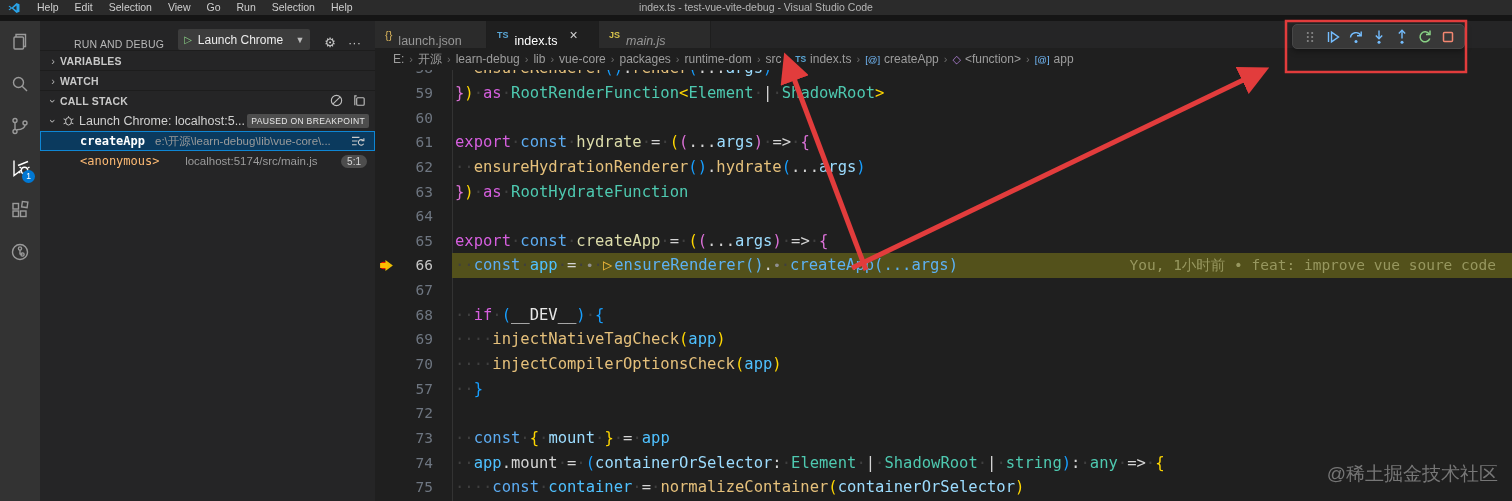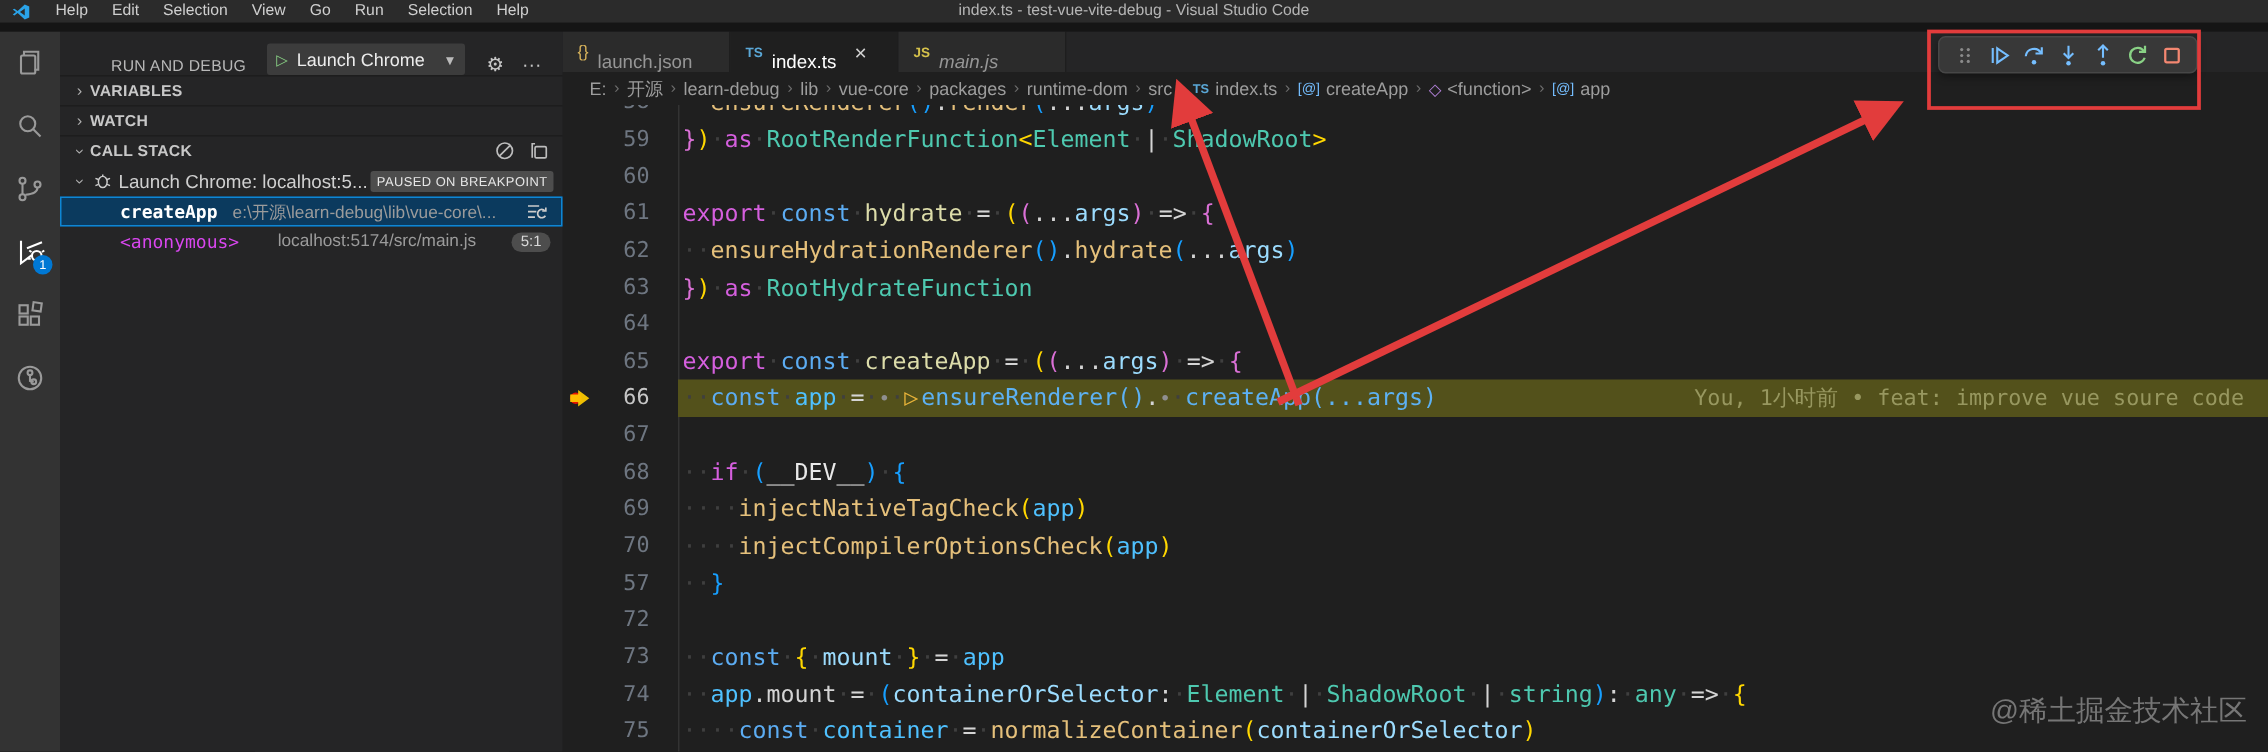--- a/index.html
+++ b/index.html
@@ -36,21 +36,21 @@
   .chev-down{display:inline-block;transform:rotate(90deg);}
   .sb-row .sec-label{font-size:10.5px;font-weight:bold;color:#c8c8c8;letter-spacing:.2px;}
   .cs-actions{margin-left:auto;display:flex;gap:8px;}
   .cs-actions svg{stroke:#bdbdbd;fill:none;stroke-width:1.2;}
   .cs-session{height:21px;display:flex;align-items:center;padding:0 6px;}
   .cs-session .bug{margin:0 4px 0 2px;}
   .cs-session-label{font-size:12.5px;color:#d0d0d0;white-space:nowrap;overflow:hidden;}
   .cs-badge{margin-left:auto;background:#4d4d4d;color:#e6e6e6;font-size:8.6px;padding:2px 4px;
     border-radius:2px;letter-spacing:.3px;white-space:nowrap;}
   .frame{height:20px;display:flex;align-items:center;padding:0 8px 0 40px;font-size:12px;}
-  .frame .fname{font-family:"DejaVu Sans Mono",monospace;font-size:12px;color:#d946ef;margin-right:10px;white-space:nowrap;}
+  .frame .fname{font-family:"DejaVu Sans Mono",monospace;font-size:12px;color:#fdba74;margin-right:10px;white-space:nowrap;}
   .frame.selected{background:#0b3a5e;border:1px solid #0e86d4;padding-left:39px;}
   .frame.selected .fname{color:#ffffff;font-weight:bold;}
   .frame .fpath{color:#9b9b9b;font-size:11.5px;white-space:nowrap;overflow:hidden;flex:1;}
   .frame .fpath.right{text-align:center;}
   .frame .fpill{background:#4d4d4d;color:#d8d8d8;font-size:10px;border-radius:8px;padding:1px 6px;margin-left:8px;}
   .frame .ficon{margin-left:6px;flex:0 0 auto;display:flex;}
   
   .editor{position:absolute;left:375px;top:21px;right:0;bottom:0;background:#1f1f1f;}
   .tabbar{position:absolute;left:0;top:0;right:0;height:27px;background:#252526;display:flex;z-index:3;}
   .tab{height:27px;display:flex;align-items:center;padding:0 10px;background:#2b2b2b;

